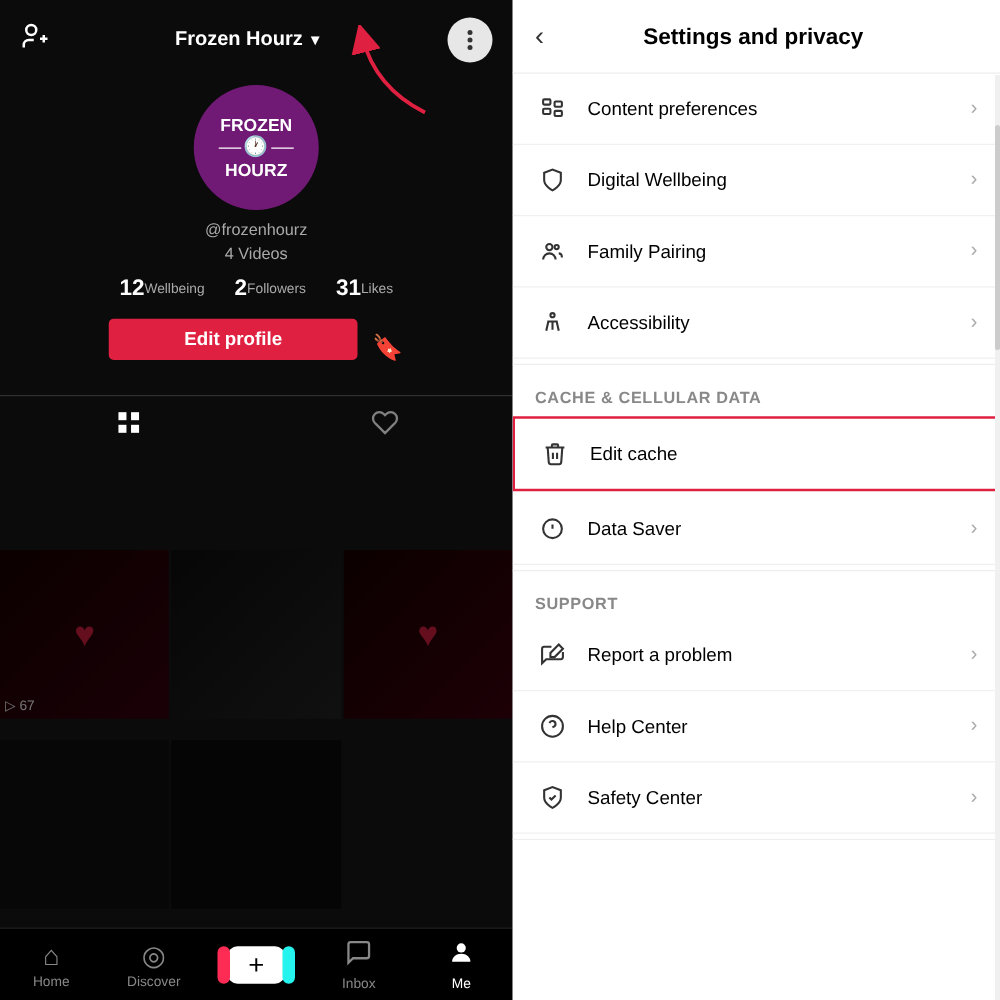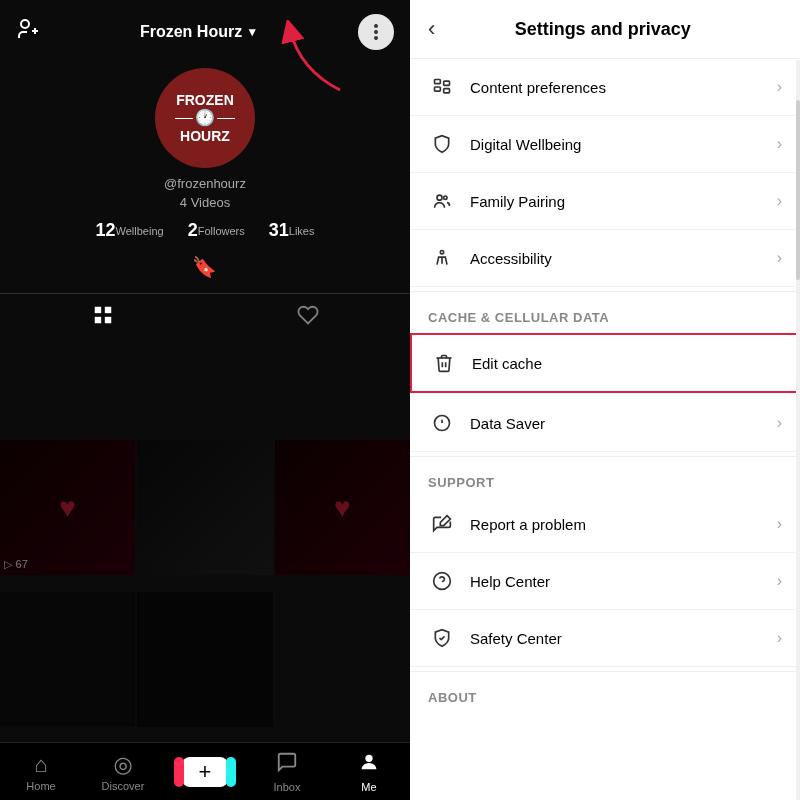--- a/index.html
+++ b/index.html
@@ -110,21 +110,21 @@
       display: flex;
       flex-direction: column;
       align-items: center;
       padding: 10px 0;
     }
 
     .logo-container {
       width: 100px;
       height: 100px;
       border-radius: 50%;
-      background: #7f1d1d;
+      background: #701a75;
       display: flex;
       align-items: center;
       justify-content: center;
       overflow: hidden;
       margin-bottom: 8px;
     }
 
     .handle {
       color: #aaa;
       font-size: 13px;
@@ -480,20 +480,21 @@
         <span class="stat-value">2</span>
         <span class="stat-label">Followers</span>
       </div>
       <div class="stat-item">
         <span class="stat-value">31</span>
         <span class="stat-label">Likes</span>
       </div>
     </div>
 
     <div style="display:flex;align-items:center;gap:12px;">
+      <button class="edit-profile-btn">Edit profile</button>
       <span style="color:#fff;font-size:20px;">🔖</span>
     </div>
   </div>
 
   <div class="profile-tabs">
     <div class="profile-tab">
       <svg width="22" height="22" viewBox="0 0 24 24" fill="white">
           <rect x="3" y="3" width="7" height="7"></rect>
           <rect x="14" y="3" width="7" height="7"></rect>
           <rect x="3" y="14" width="7" height="7"></rect>
@@ -656,20 +657,19 @@
             <path d="M12 22s8-4 8-10V5l-8-3-8 3v7c0 6 8 10 8 10z"></path>
             <polyline points="9 12 11 14 15 10"></polyline>
           </svg>
       </div>
       <span class="settings-item-label">Safety Center</span>
       <span class="settings-chevron">›</span>
     </div>
 
     <div class="divider"></div>
 
-    <div class="section-header">ABOUT</div>
 
   </div>
 
   <div style="position:absolute;right:0;top:60px;bottom:0;width:4px;background:#f0f0f0;">
     <div style="width:4px;height:180px;background:#ccc;border-radius:2px;margin-top:40px;"></div>
   </div>
 </div>
 
 </body></html>

